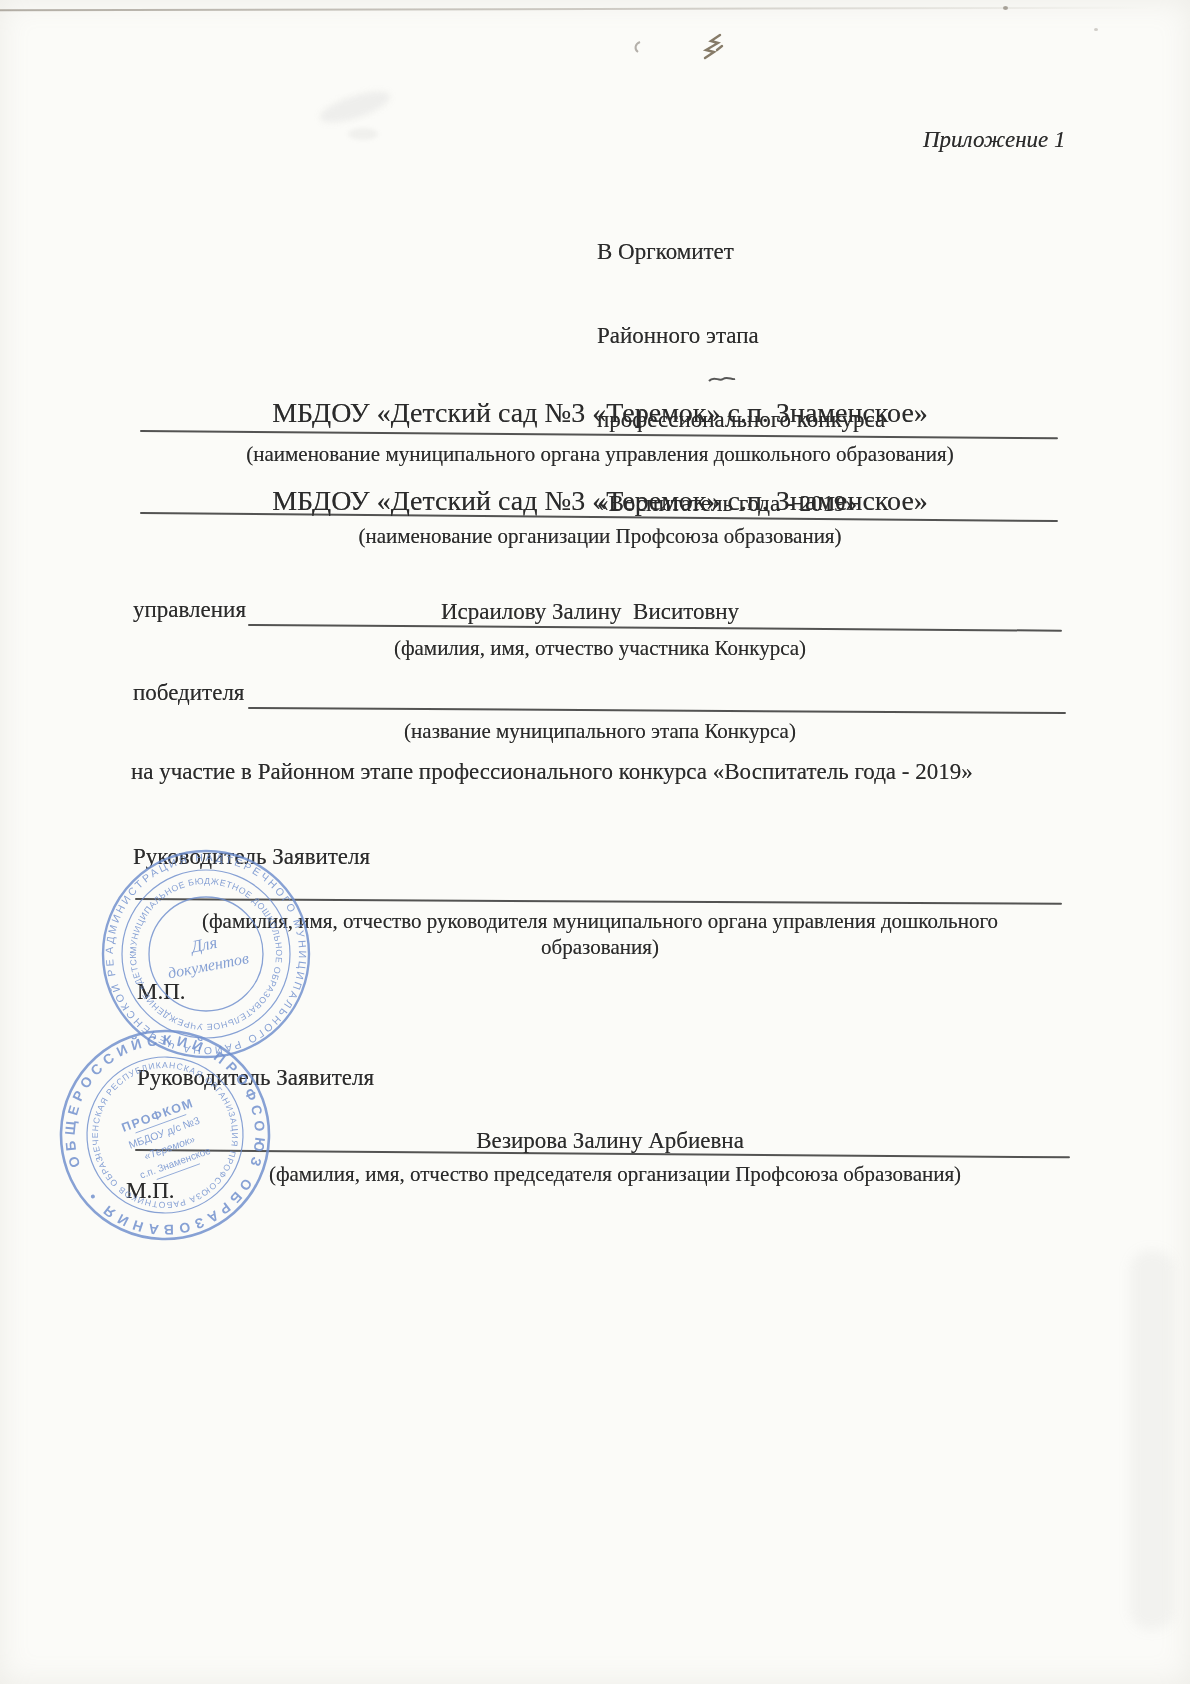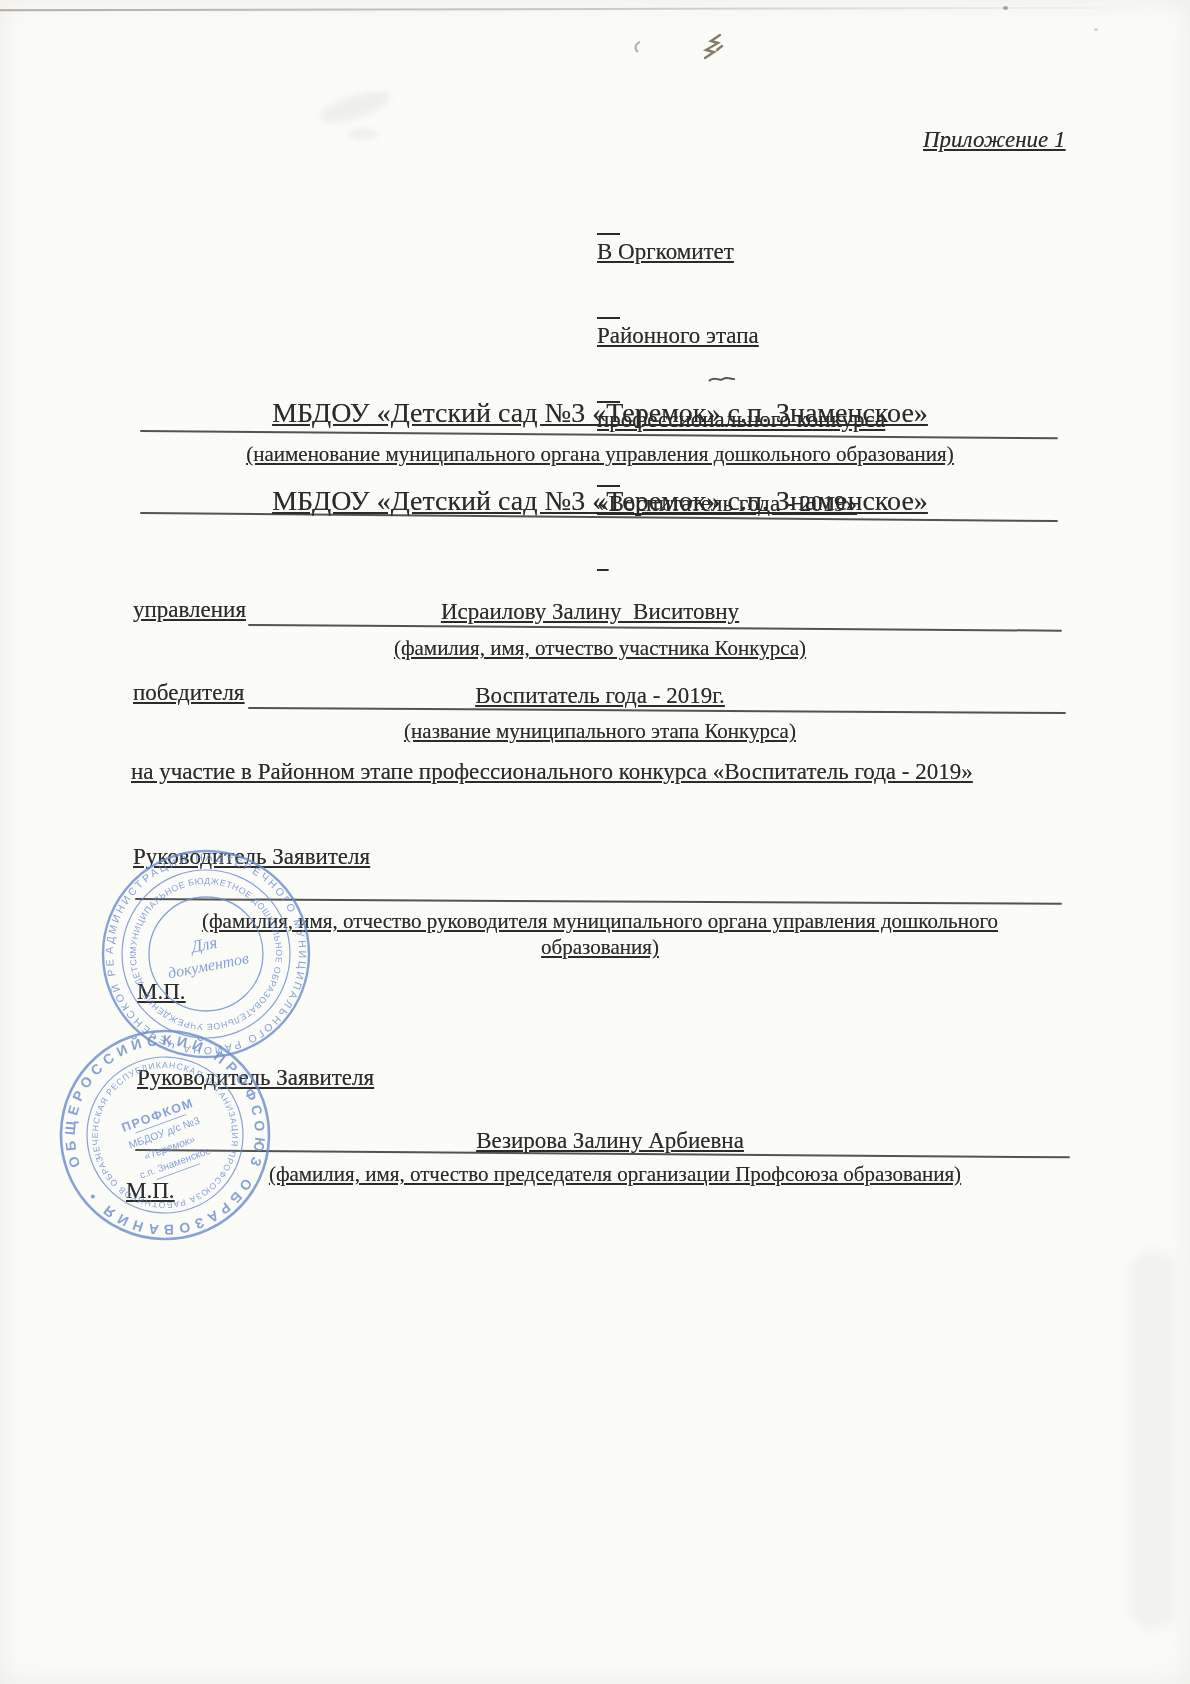--- a/index.html
+++ b/index.html
@@ -3,21 +3,21 @@
 <meta charset="utf-8">
 <style>
   html,body{margin:0;padding:0;background:#e9e9e7;}
   .page{
     position:relative;width:1190px;height:1684px;margin:0 auto;
     background:#fbfbf8;overflow:hidden;
     font-family:"Liberation Serif","DejaVu Serif",serif;
     color:#2b2b2b;
     box-shadow:inset 0 0 30px rgba(165,160,148,.16);
   }
-  .t{position:absolute;white-space:pre;text-shadow:0 0 .5px rgba(35,35,35,.55);text-decoration:underline;}
+  .t{position:absolute;white-space:pre;text-shadow:0 0 .5px rgba(35,35,35,.55);}
   .ctr{text-align:center;}
   .it{font-style:italic;}
   .f23{font-size:23px;line-height:28px;}
   .f24{font-size:28px;line-height:29px;}
   .f21{font-size:21px;line-height:25px;margin-top:6px;}
   .title{font-size:25px;font-weight:bold;letter-spacing:.3px;}
   .rule{
     position:absolute;height:2px;
     background:rgba(45,45,45,.82);
     transform-origin:left center;border-radius:1px;
@@ -60,28 +60,28 @@
     <div>«Воспитатель года - 2019»</div>
   </div>
 
 
   <div class="t f24 ctr" style="left:135px;top:398px;width:930px">МБДОУ «Детский сад №3 «Теремок» с.п. Знаменское»</div>
   <div class="rule" style="left:140px;top:430px;width:918px;transform:rotate(.45deg)"></div>
   <div class="t f21 ctr" style="left:135px;top:436px;width:930px">(наименование муниципального органа управления дошкольного образования)</div>
 
   <div class="t f24 ctr" style="left:135px;top:486px;width:930px">МБДОУ «Детский сад №3 «Теремок» с.п. Знаменское»</div>
   <div class="rule" style="left:140px;top:512px;width:918px;transform:rotate(.5deg)"></div>
+  <div class="t f21 ctr" style="left:135px;top:518px;width:930px">(наименование организации Профсоюза образования)</div>
 
   <div class="t f23" style="left:133px;top:596px">управления</div>
   <div class="t f23 ctr" style="left:125px;top:598px;width:930px">Исраилову Залину  Виситовну</div>
   <div class="rule" style="left:248px;top:624px;width:814px;transform:rotate(.4deg)"></div>
   <div class="t f21 ctr" style="left:135px;top:630px;width:930px">(фамилия, имя, отчество участника Конкурса)</div>
 
   <div class="t f23" style="left:133px;top:679px">победителя</div>
-  <div class="t f23 ctr" style="left:135px;top:682px;width:930px">Воспитатель года - 2019г.</div>
   <div class="rule" style="left:248px;top:707px;width:818px;transform:rotate(.35deg)"></div>
   <div class="t f21 ctr" style="left:135px;top:713px;width:930px">(название муниципального этапа Конкурса)</div>
 
   <div class="t f23" style="left:131px;top:758px">на участие в Районном этапе профессионального конкурса «Воспитатель года - 2019»</div>
 
   <div class="t f23" style="left:133px;top:843px">Руководитель Заявителя</div>
   <div class="rule" style="left:135px;top:898px;width:927px;transform:rotate(.3deg)"></div>
   <div class="t f21 ctr" style="left:135px;top:929px;width:930px">образования)</div>
   <div class="t f21 ctr" style="left:135px;top:903px;width:930px">(фамилия, имя, отчество руководителя муниципального органа управления дошкольного</div>
   <div class="t f23" style="left:137px;top:978px">М.П.</div>

